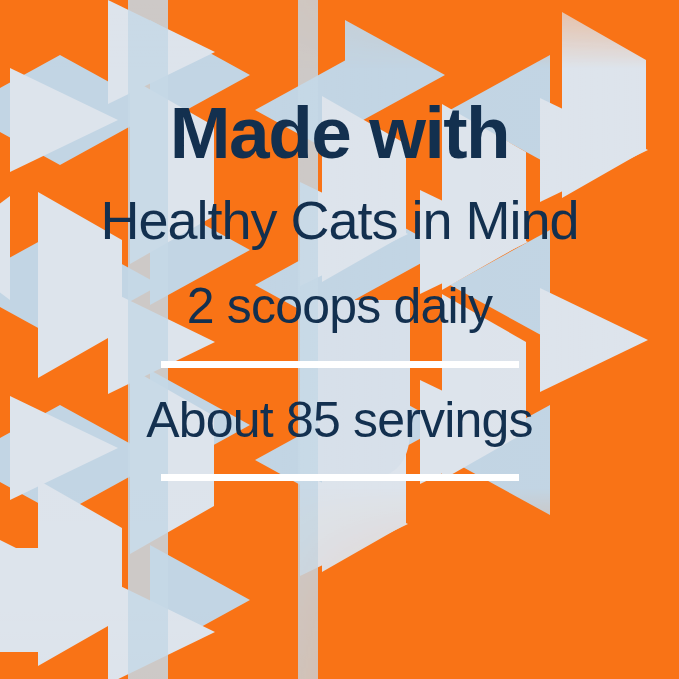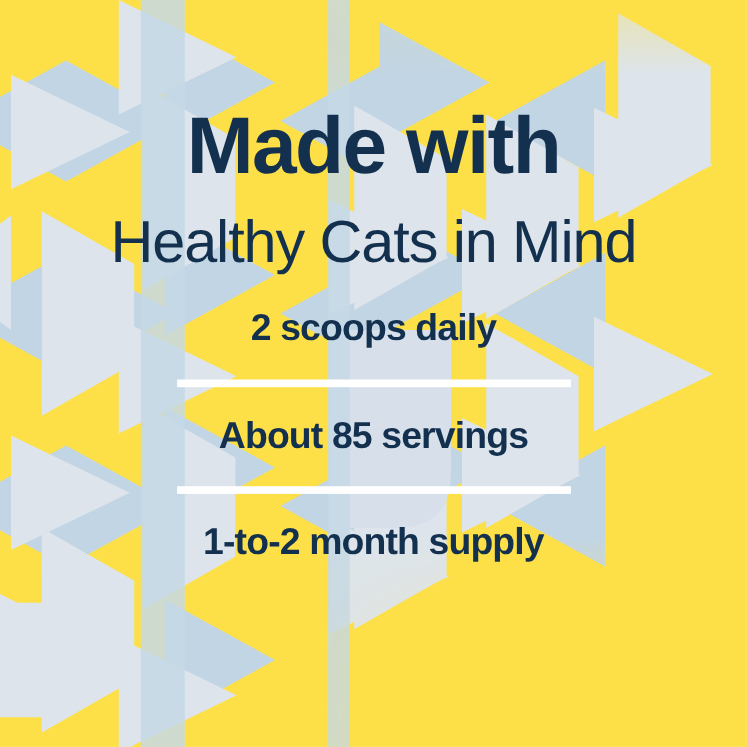--- a/index.html
+++ b/index.html
@@ -53,22 +53,22 @@
     font-weight: normal;
     font-size: 54px;
     line-height: 1;
     letter-spacing: -1px;
     margin-top: 24px;
     white-space: nowrap;
   }
 
   .fact {
     color: #13304f;
-    font-weight: bold;
-    font-size: 34px;
+    font-weight: normal;
+    font-size: 50px;
     line-height: 1;
     letter-spacing: -0.8px;
     white-space: nowrap;
   }
 
   #fact-1 { margin-top: 34px; }
   #fact-2 { margin-top: 27px; }
   #fact-3 { margin-top: 27px; }
 
   .divider {
@@ -77,21 +77,21 @@
     background: #ffffff;
     border-radius: 0;
   }
 
   #divider-1 { margin-top: 30px; }
   #divider-2 { margin-top: 29px; }
 </style>
 </head>
 <body>
 
-<div id="canvas" style="background: #fde047;">
+<div id="canvas" style="background: #f97316;">
 
   <svg id="pattern-layer" viewBox="0 0 679 679" aria-hidden="true">
     <defs>
 
       <linearGradient id="fadeRight" x1="0" y1="0" x2="1" y2="0">
         <stop offset="0.00" stop-color="#ffffff" stop-opacity="1"></stop>
         <stop offset="0.38" stop-color="#ffffff" stop-opacity="1"></stop>
         <stop offset="0.60" stop-color="#ffffff" stop-opacity="0.75"></stop>
         <stop offset="0.80" stop-color="#ffffff" stop-opacity="0.22"></stop>
         <stop offset="1.00" stop-color="#ffffff" stop-opacity="0"></stop>
@@ -190,16 +190,15 @@
     <div class="subhead" style="color: rgb(19, 48, 79);">Healthy Cats in Mind</div>
 
     <div class="fact" id="fact-1" style="color: rgb(19, 48, 79);">2 scoops daily</div>
 
     <div class="divider" id="divider-1" style="background: rgb(255, 255, 255);"></div>
 
     <div class="fact" id="fact-2" style="color: rgb(19, 48, 79);">About 85 servings</div>
 
     <div class="divider" id="divider-2" style="background: rgb(255, 255, 255);"></div>
 
-    <div class="fact" id="fact-3" style="color: rgb(19, 48, 79);">1-to-2 month supply</div>
 
   </div>
 </div>
 
 </body></html>

